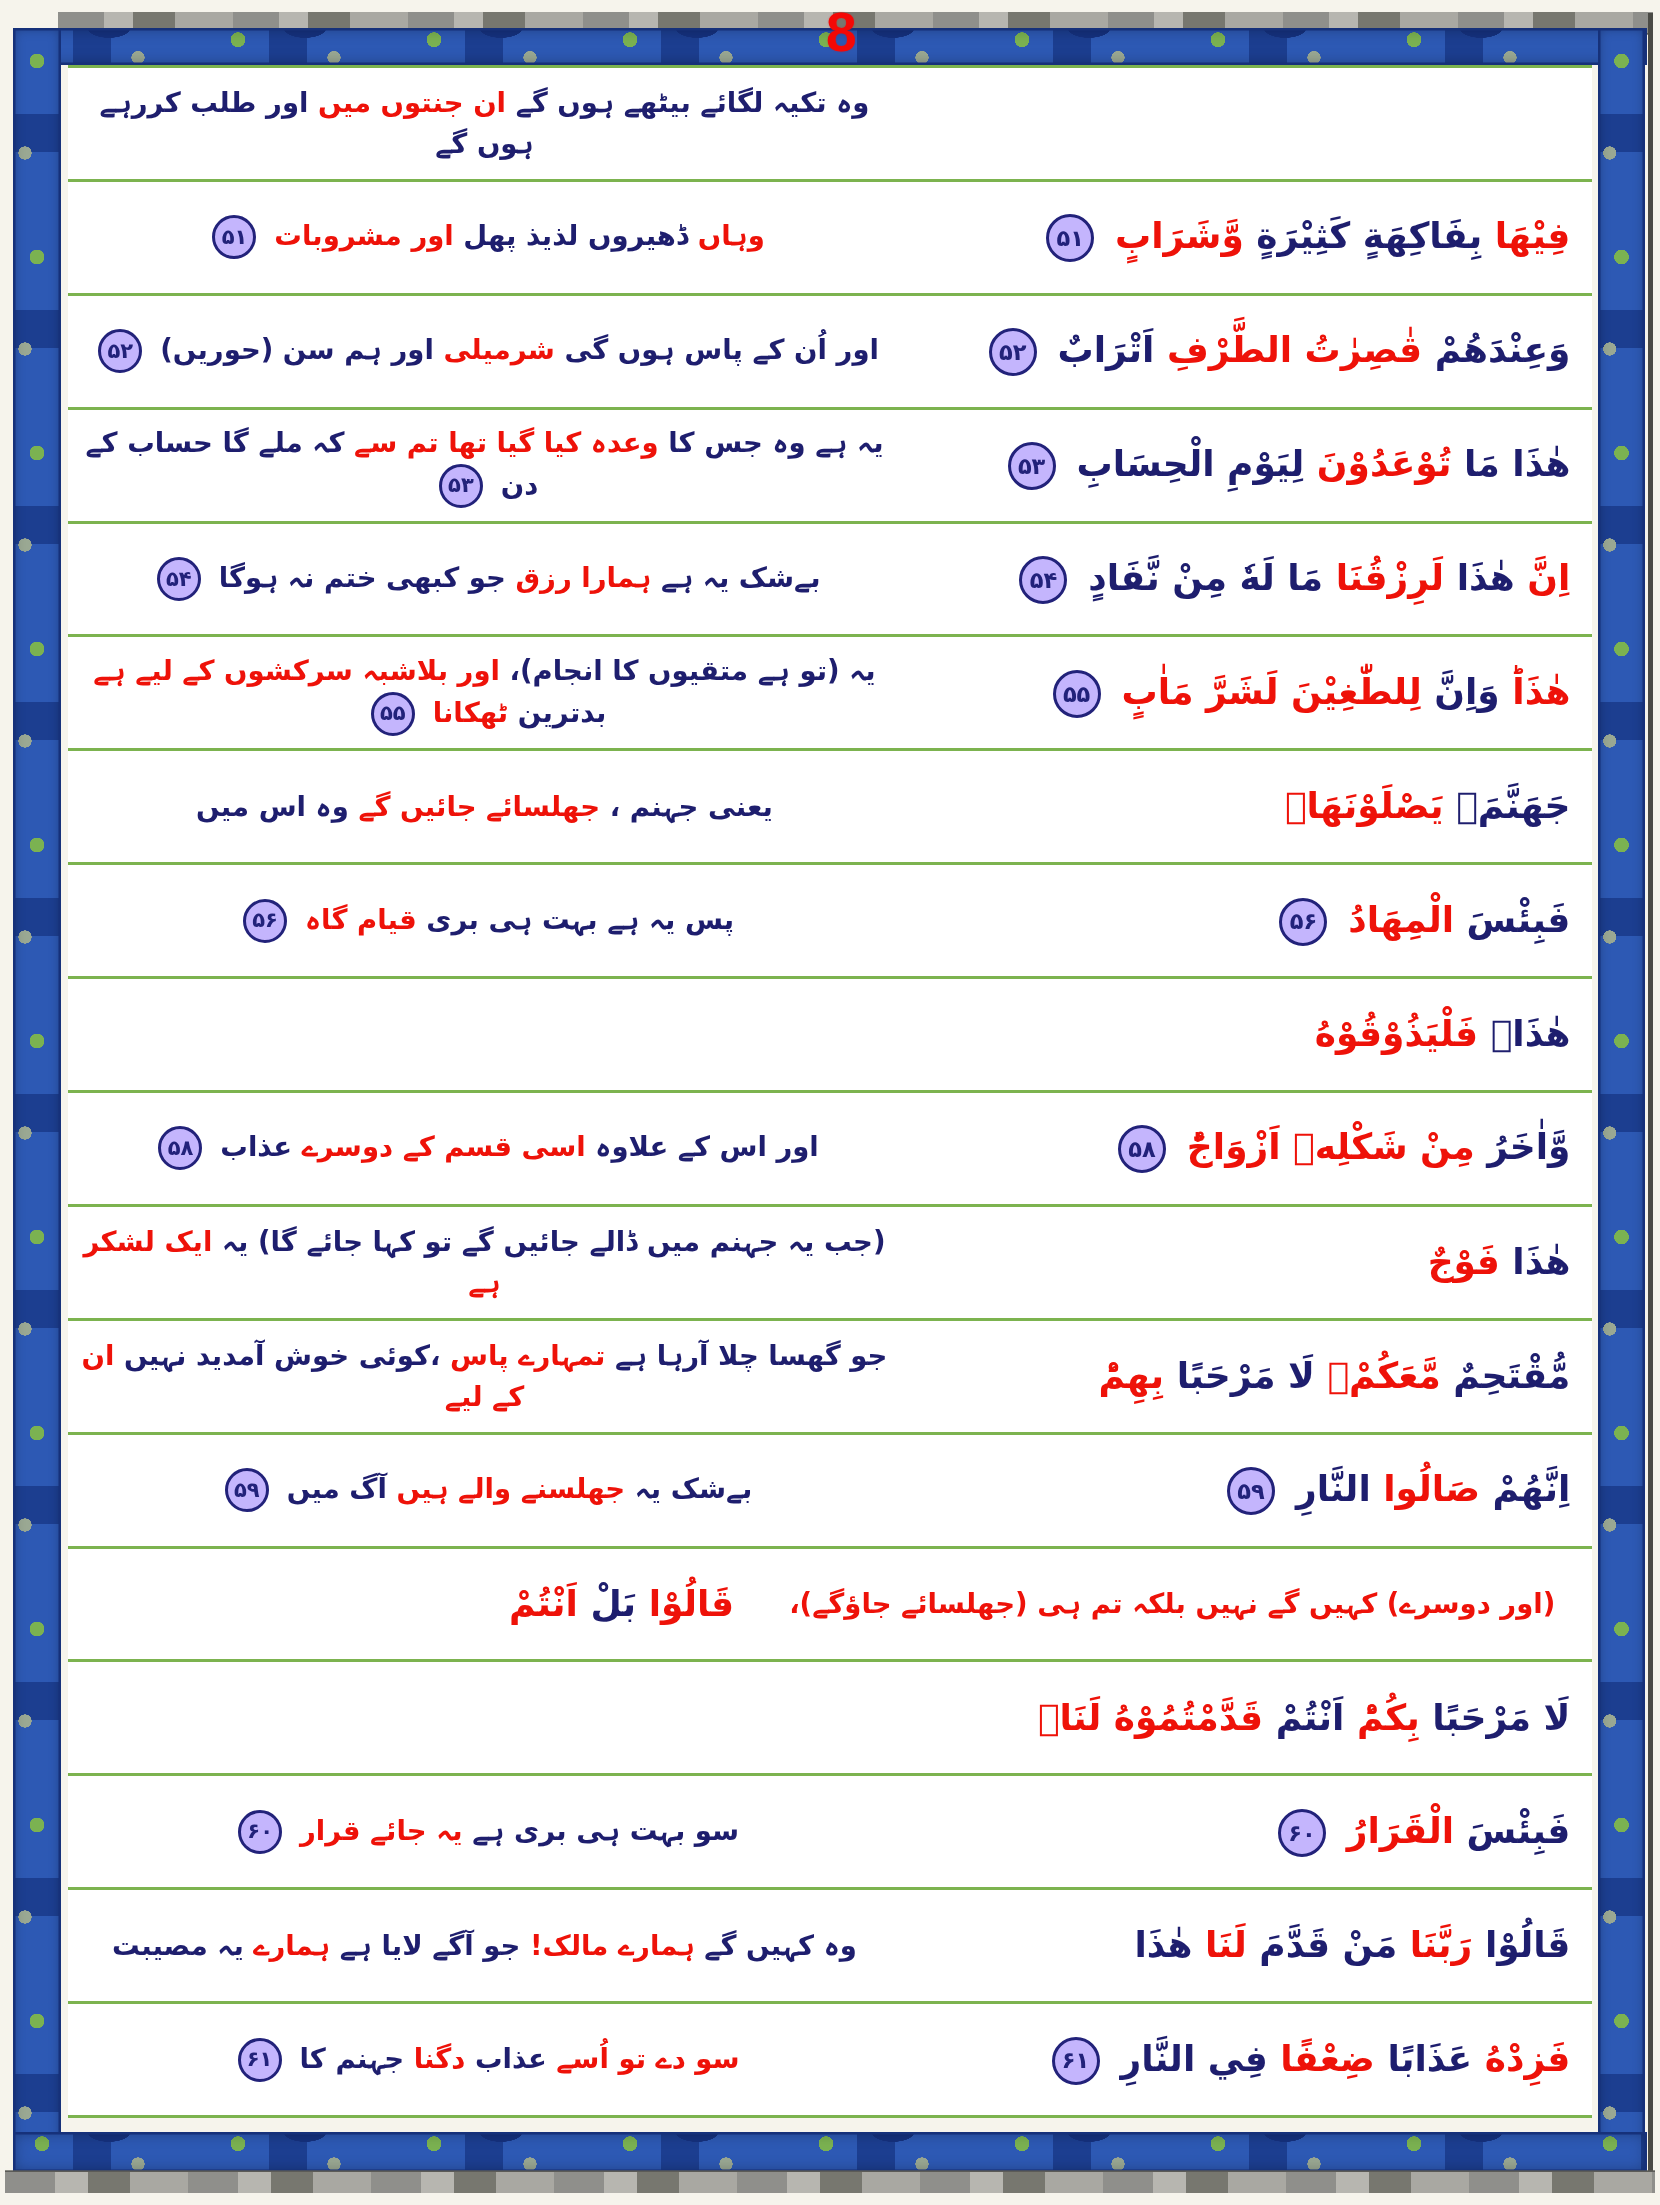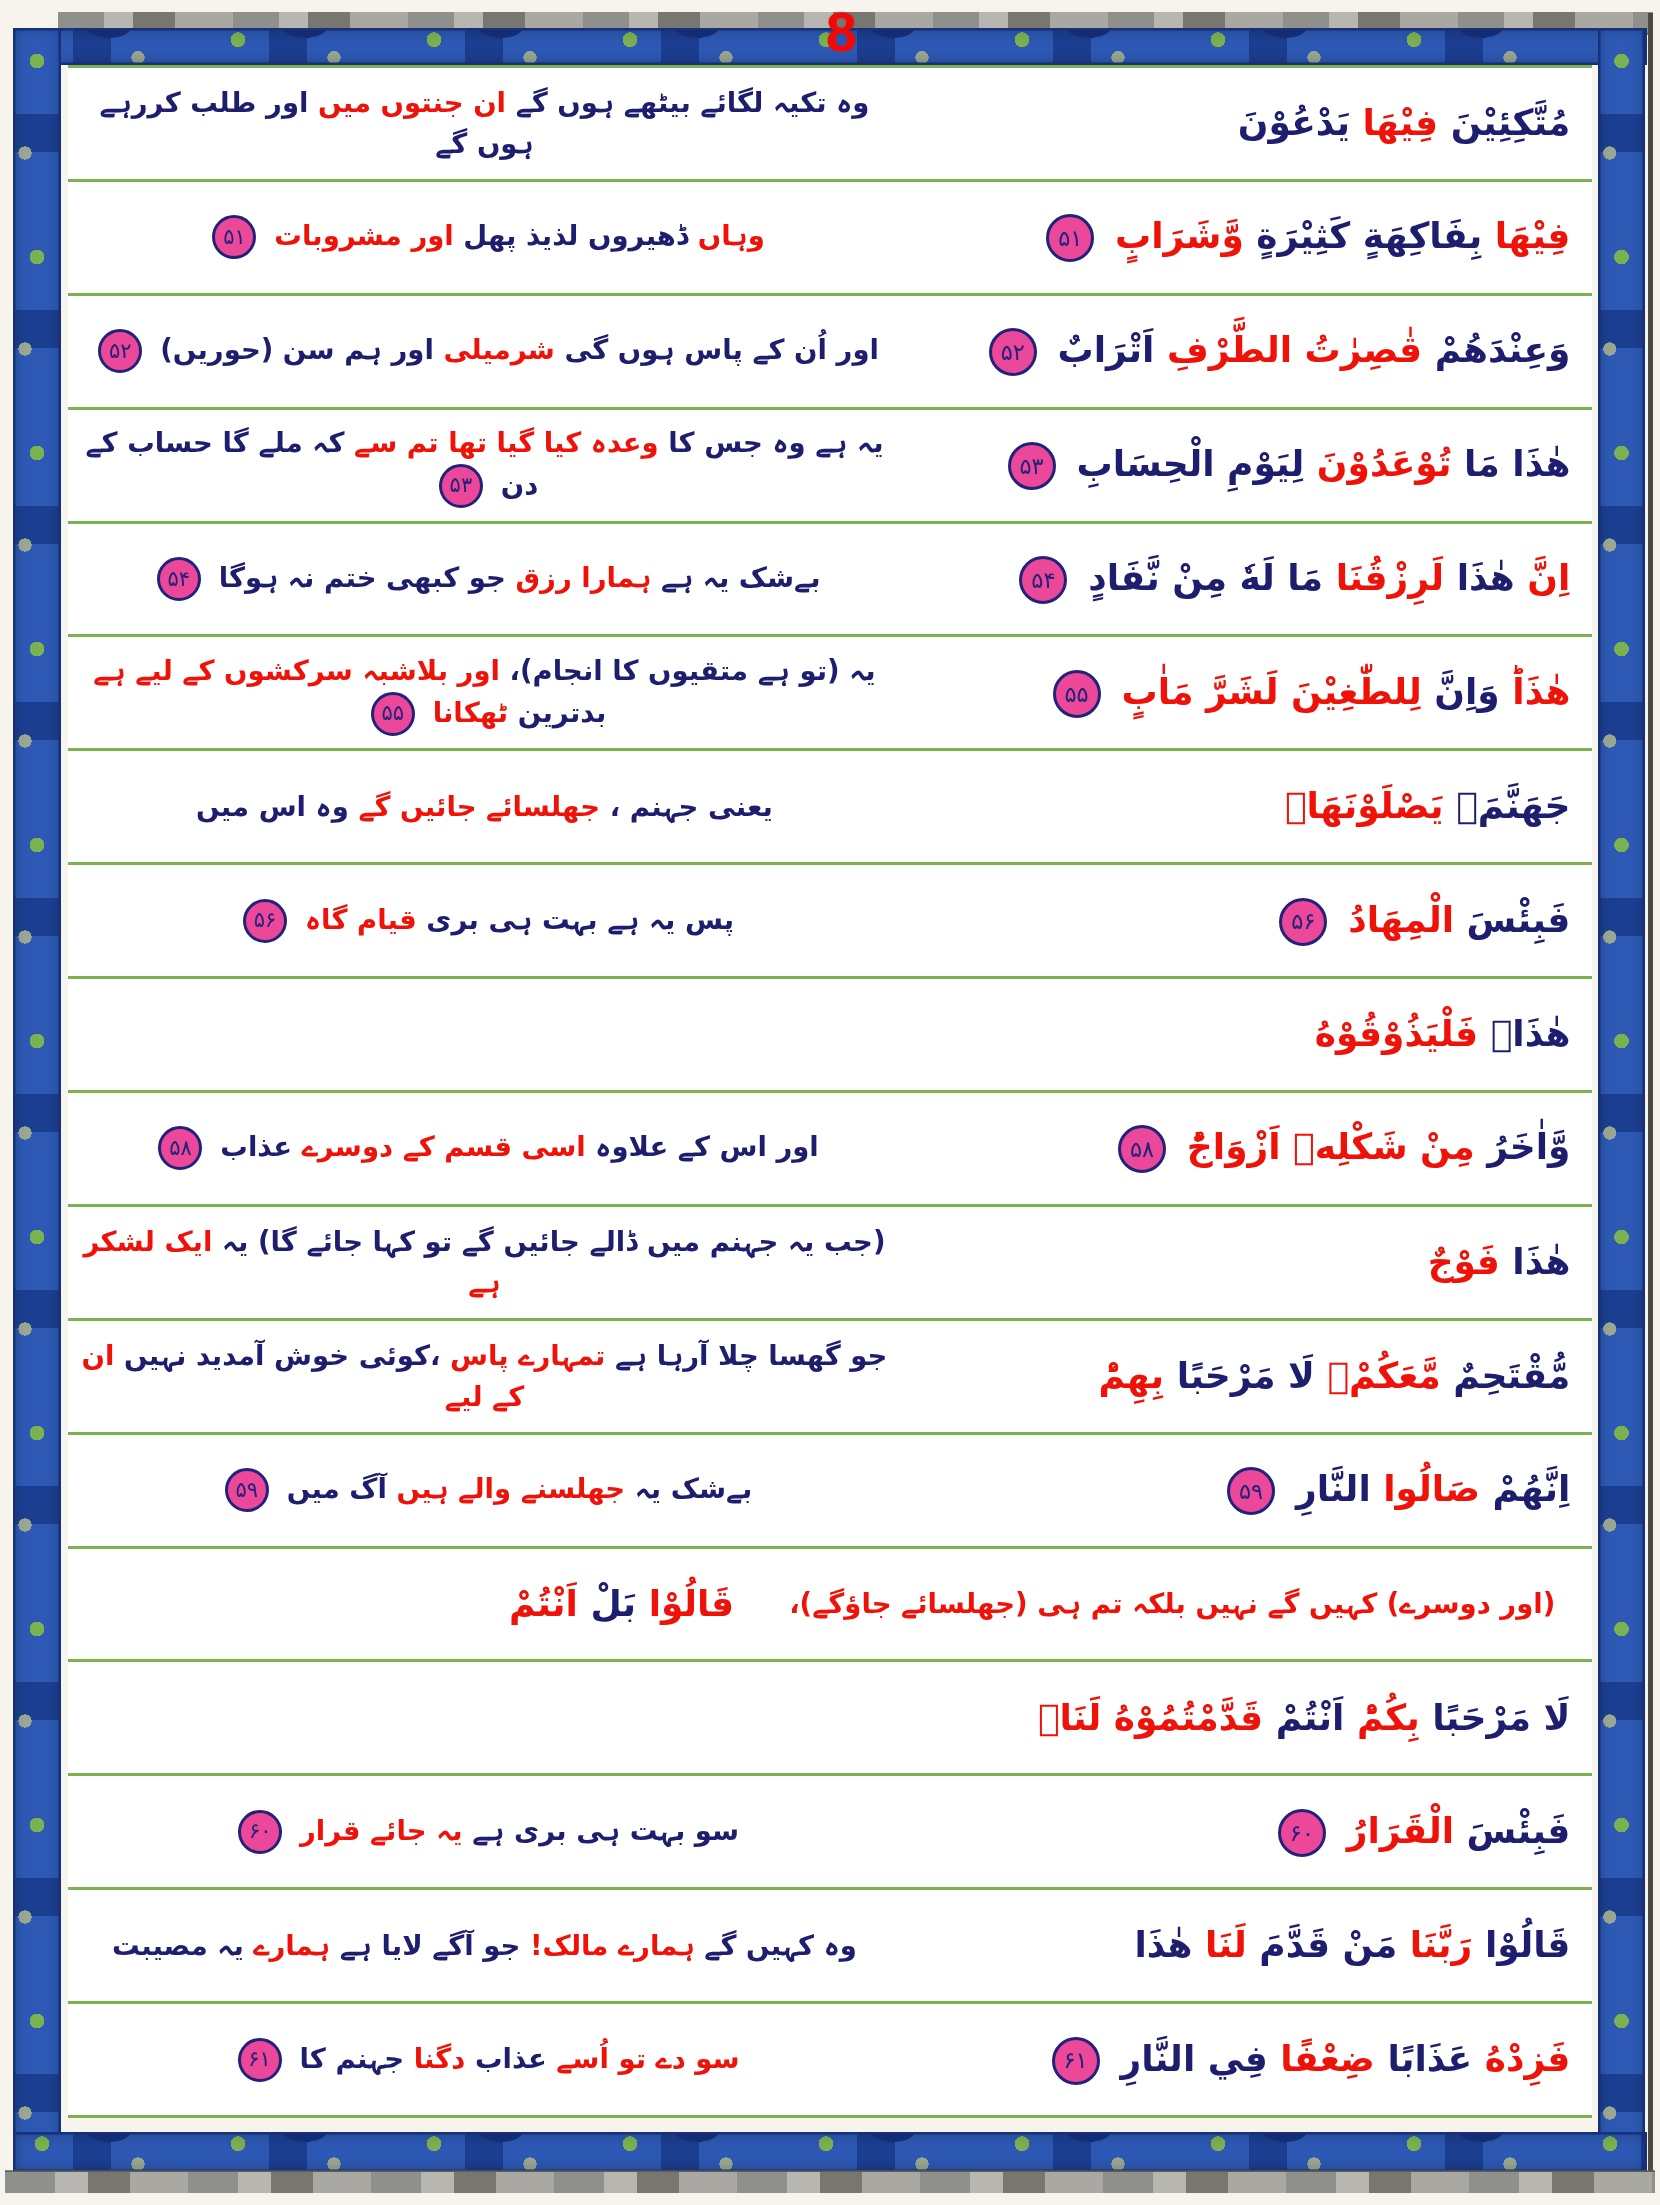--- a/index.html
+++ b/index.html
@@ -91,23 +91,23 @@
     line-height:1.35;
     padding:3.3px 21.6px 3.3px 5px;
   }
   .seg{white-space:normal;}
   .navy{color:#1e1e6e;}
   .red{color:#ee1209;}
   .badge{
     display:inline-flex;align-items:center;justify-content:center;
     width:38px;height:38px;
     border:3.3px solid #22227a;border-radius:50%;
-    color:#22227a;font-size:21px;font-weight:normal;line-height:1;
+    color:#22227a;font-size:21px;font-weight:bold;line-height:1;
     margin:0 8.3px;vertical-align:middle;
-    background:#ec4899;
+    background:#c4b5fd;
   }
   .arabic .badge{width:42px;height:42px;font-size:22.5px;}
 </style>
 </head>
 <body>
 
 <div class="page">
 
   <div class="strip-gray-top"></div>
   <div class="edge-right"></div>
@@ -117,21 +117,20 @@
   <div class="band-v band-right"></div>
   <div class="band band-bottom"></div>
 
   <div class="strip-gray-bottom"></div>
 
   <div class="page-number">8</div>
 
   <div class="content" id="rows">
       <div class="row">
         <div class="cell urdu"><span class="seg navy">وہ تکیہ لگائے بیٹھے ہوں گے</span> <span class="seg red">ان جنتوں میں</span> <span class="seg navy">اور طلب کررہے ہوں گے</span> </div>
-        <div class="cell arabic"><span class="seg navy">مُتَّكِئِيْنَ</span> <span class="seg red">فِيْهَا</span> <span class="seg navy">يَدْعُوْنَ</span> </div>
       </div>
       <div class="row">
         <div class="cell urdu"><span class="seg red">وہاں</span> <span class="seg navy">ڈھیروں لذیذ پھل</span> <span class="seg red">اور مشروبات</span> <span class="badge">۵۱</span></div>
         <div class="cell arabic"><span class="seg red">فِيْهَا</span> <span class="seg navy">بِفَاكِهَةٍ كَثِيْرَةٍ</span> <span class="seg red">وَّشَرَابٍ</span> <span class="badge">۵۱</span></div>
       </div>
       <div class="row">
         <div class="cell urdu"><span class="seg navy">اور اُن کے پاس ہوں گی</span> <span class="seg red">شرمیلی</span> <span class="seg navy">اور ہم سن (حوریں)</span> <span class="badge">۵۲</span></div>
         <div class="cell arabic"><span class="seg navy">وَعِنْدَهُمْ</span> <span class="seg red">قٰصِرٰتُ الطَّرْفِ</span> <span class="seg navy">اَتْرَابٌ</span> <span class="badge">۵۲</span></div>
       </div>
       <div class="row">

